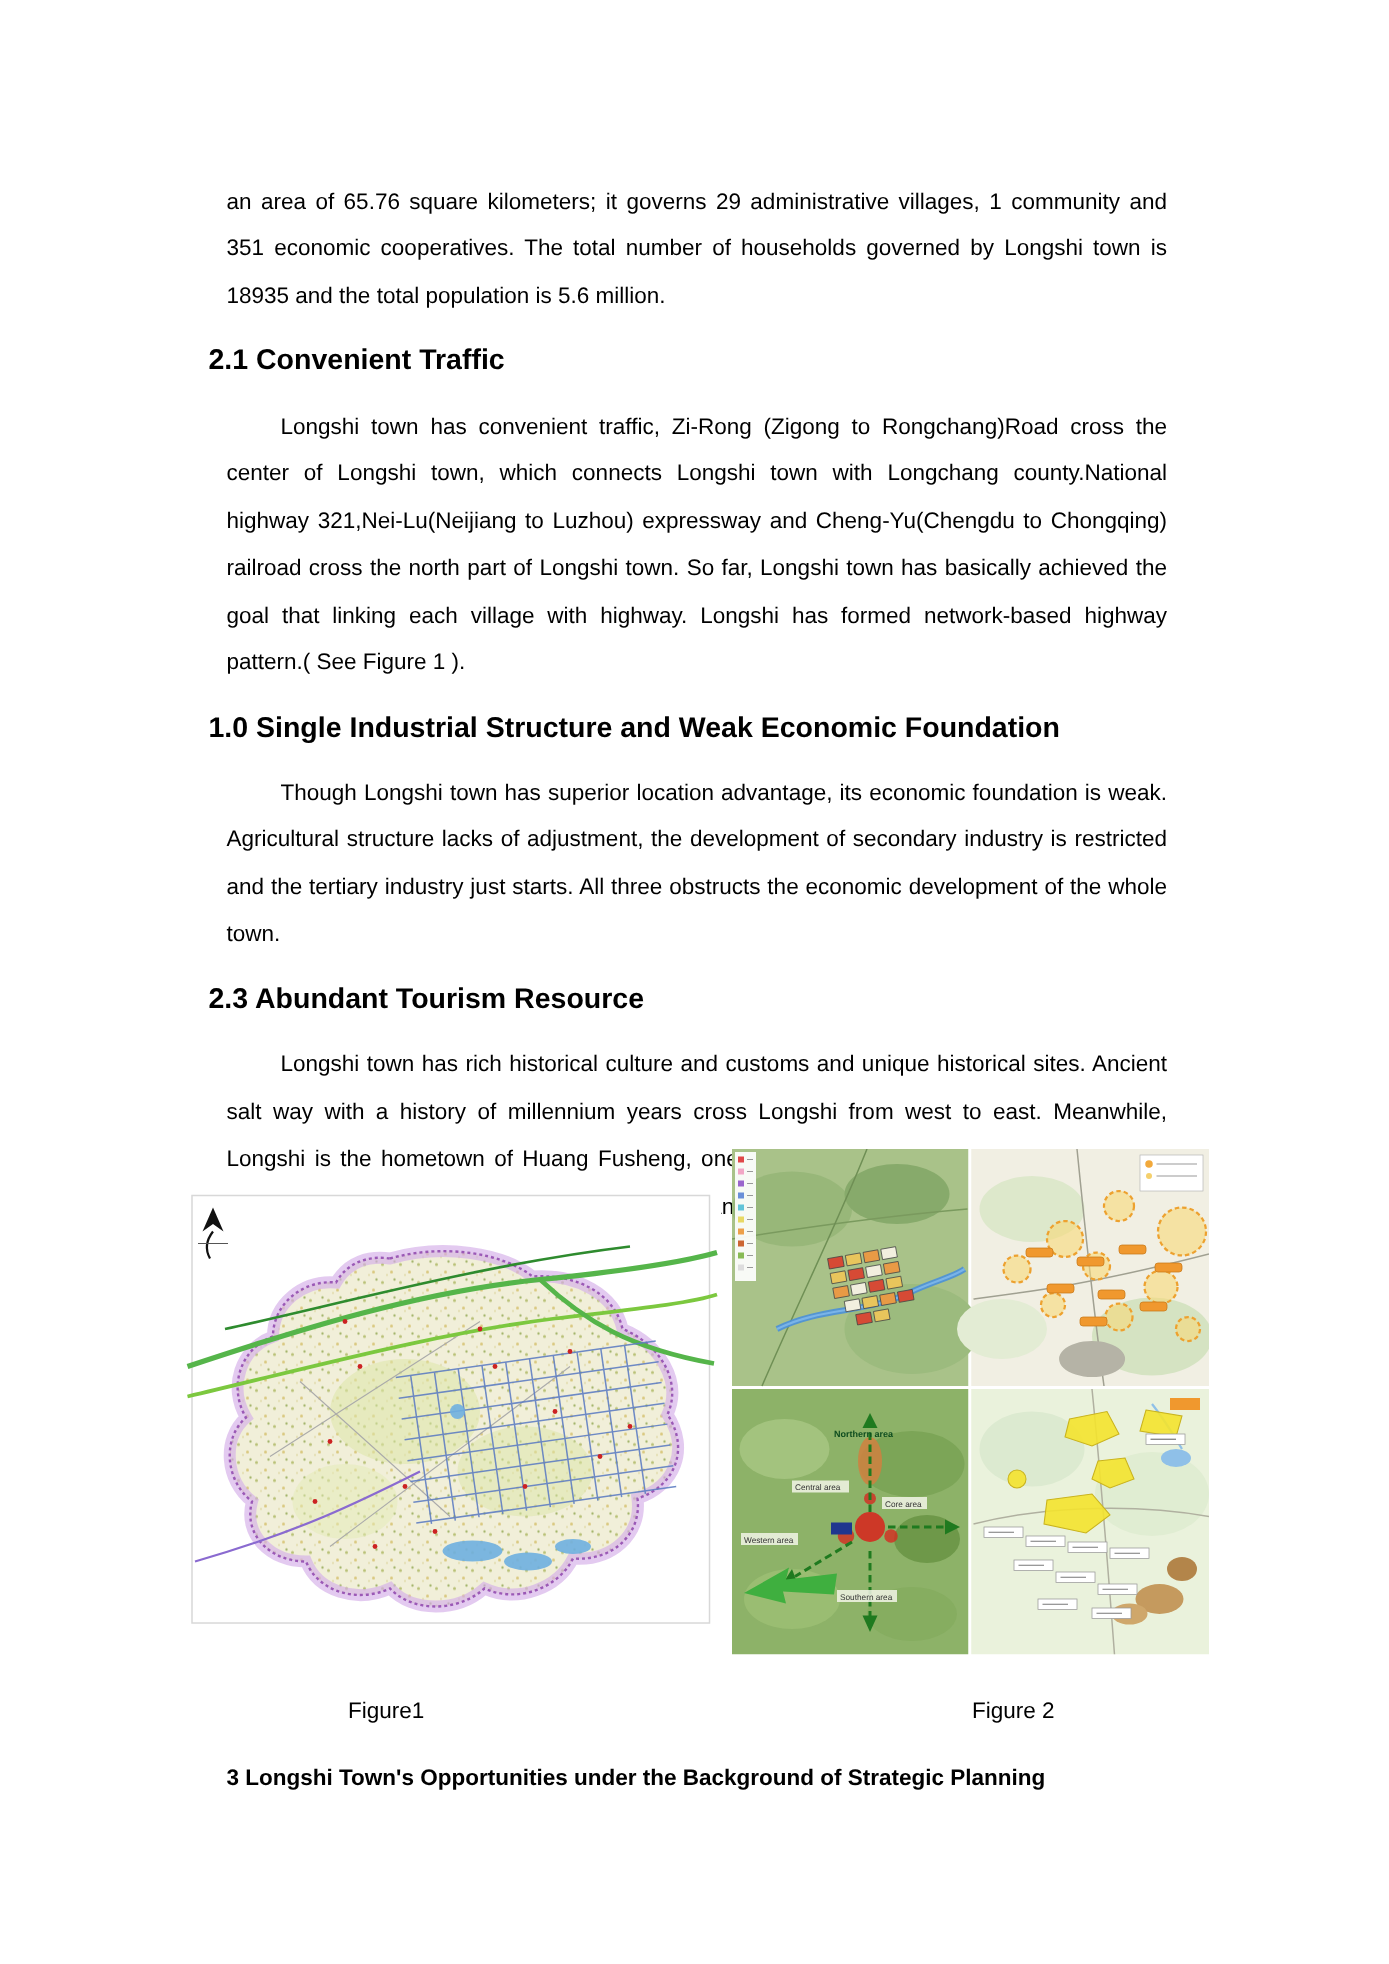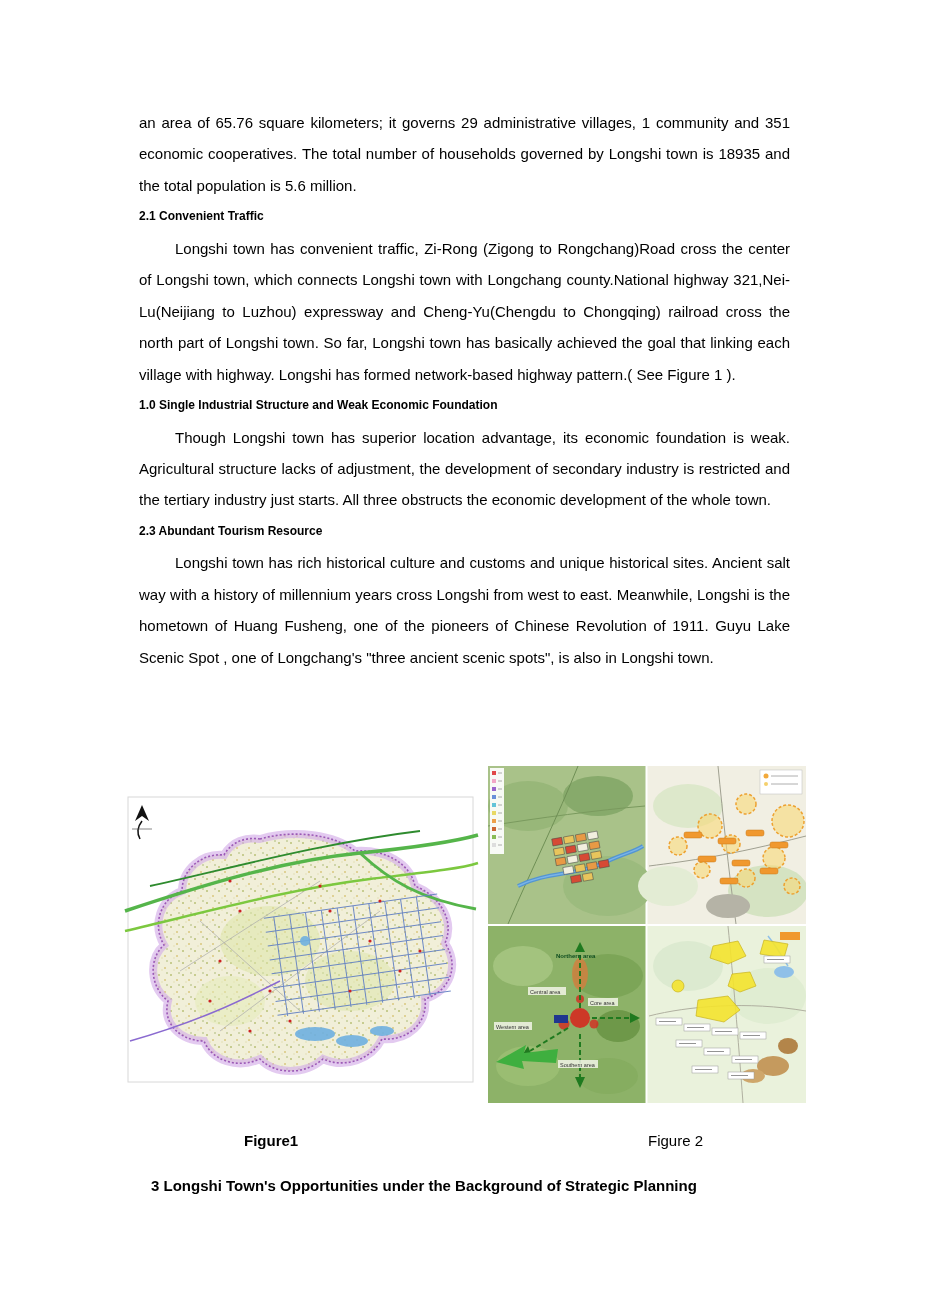--- a/index.html
+++ b/index.html
@@ -14,42 +14,42 @@
   }
   .text-block {
     position: absolute;
     left: 139px;
     top: 107px;
     width: 651px;
     font-size: 15px;
     line-height: 31.45px;
   }
   .text-block p {
-    margin: 0;
+    margin: 12px;
     text-align: justify;
   }
   .text-block p.indent { text-indent: 36px; }
   .text-block h3 {
     margin: 0;
-    font-size: 12px;
+    font-size: 19px;
     line-height: 31.45px;
     font-weight: bold;
     text-align: left;
   }
   .figure {
     position: absolute;
   }
   #figure1 { left: 120px; top: 791px; width: 361px; height: 297px; }
   #figure2 { left: 488px; top: 766px; width: 318px; height: 337px; }
   .caption {
     position: absolute;
     font-size: 15px;
     line-height: 20px;
   }
-  #caption1 { left: 244px; top: 1131px; font-weight: bold; }
+  #caption1 { left: 232px; top: 1131px; }
   #caption2 { left: 607px; top: 1131px; margin-left: 41px; }
   .closing-heading {
     position: absolute;
     left: 139px;
     top: 1158px;
     width: 680px;
     margin: 12px;
     font-size: 15px;
     font-weight: bold;
     line-height: 31.45px;

